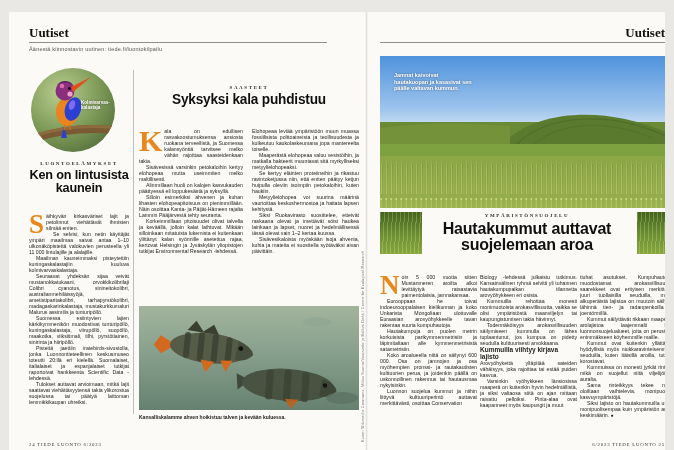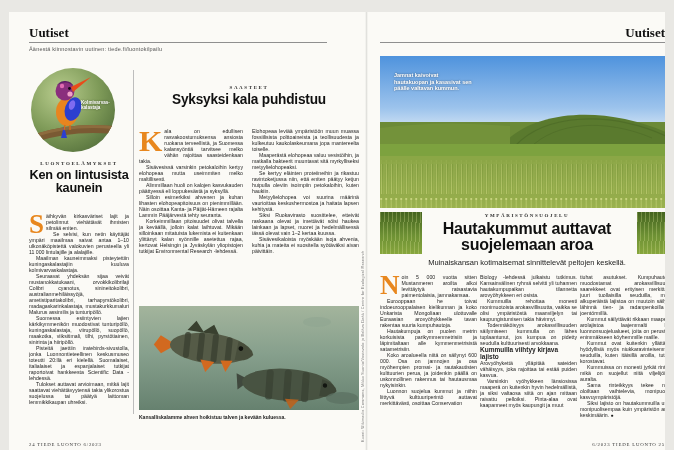--- a/index.html
+++ b/index.html
@@ -202,21 +202,20 @@
       <rect y="100" width="294" height="8" fill="#8fa948" opacity=".8"></rect>
     </svg>
     <div class="photo-caption-overlay" style="left:14px;top:16px;width:78px;">Jamnat kaivoivat hautakuopan ja kasasivat sen päälle valtavan kummun.</div>
   </div>
 
   <div class="abs greensq" style="left:371px;top:200px;width:42px;height:42px;"></div>
   <div class="abs greensq" style="left:628px;top:200px;width:37px;height:42px;"></div>
 
   <div class="abs cat" style="left:418px;top:201px;width:200px;">YMPÄRISTÖNSUOJELU</div>
   <h1 class="abs headline" style="left:400px;top:209px;width:236px;font-size:17px;line-height:16px;">Hautakummut auttavat suojelemaan aroa</h1>
-  <div class="abs standfirst" style="left:386px;top:246px;width:264px;">Muinaiskansan kotimaisemat sinnittelevät peltojen keskellä.</div>
 
   <div class="abs bodytext" style="left:371px;top:262px;width:97px;height:182px;">
     <p class="noindent"><span class="dropcap">N</span><span>oin 5 000 vuotta sitten Mustanmeren aroilta alkoi levittäytyä ratsastavia paimentolaisia, jamnakansaa.</span></p>
     <p>Eurooppaan he toivat indoeurooppalaisen kielikunnan ja koko Unkarista Mongoliaan ulottuvalle Euraasian arovyöhykkeelle tavan rakentaa suuria kumpuhautoja.</p>
     <p>Hautakumpuja on puolen metrin korkuisista parikymmenmetrisiin ja läpimitaltaan alle kymmenmetrisistä satametrisiin.</p>
     <p>Koko aroalueella niitä on säilynyt 600 000. Osa on jamnojen ja osa myöhempien pronssi- ja rautakautisten kulttuurien perua, ja joidenkin päällä on uskonnollinen rakennus tai hautausmaa nykyisinkin.</p>
     <p>Luonnon suojelua kummut ja niihin liittyvä kulttuuriperintö auttavat merkittävästi, osoittaa Conservation</p>
   </div>
 
   <div class="abs bodytext" style="left:471px;top:262px;width:97px;height:182px;">

